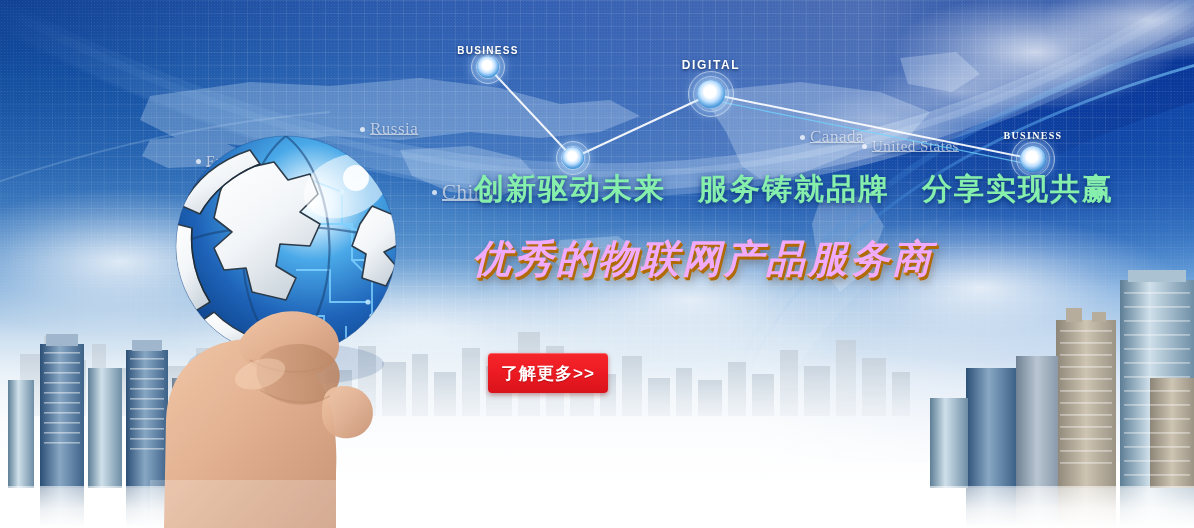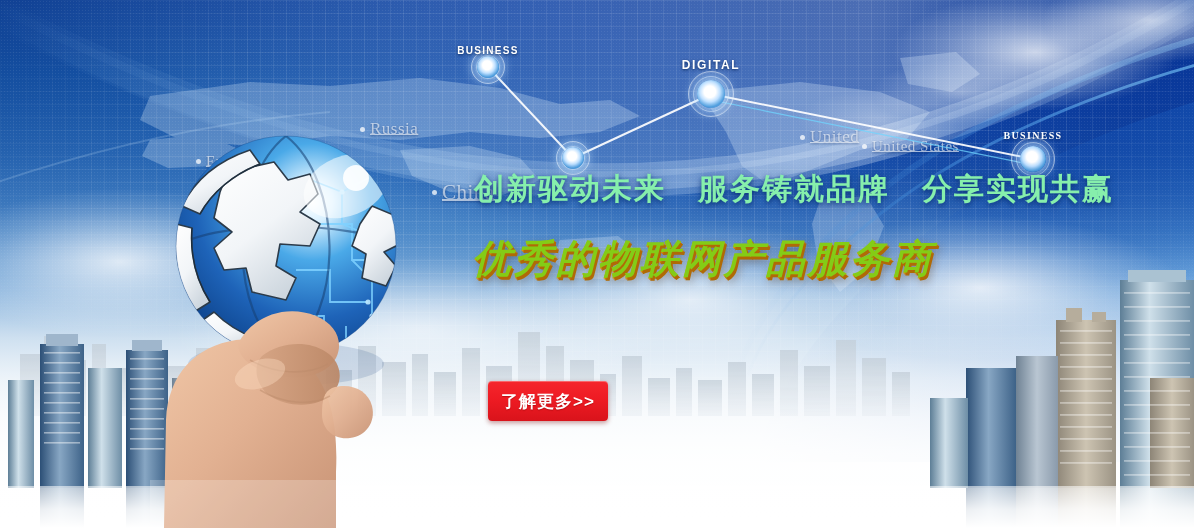--- a/index.html
+++ b/index.html
@@ -133,41 +133,40 @@
   .headline{
     position:absolute;left:474px;top:169px;
     font-size:30px;font-weight:bold;color:#86efac;letter-spacing:2px;
     text-shadow:0 2px 5px rgba(5,40,105,.75), 0 0 14px rgba(20,70,150,.45);
     white-space:nowrap;
   }
   .gold{
     position:absolute;white-space:nowrap;
     font-family:"DejaVu Sans","Liberation Sans",sans-serif;
     font-weight:bold;font-style:italic;
-    color:#84cc16;
+    color:#f0abfc;
     letter-spacing:3px;
     text-shadow:
       2px 3px 0 #b06a06,
       1px 2px 0 #c97c08,
       0 1px 0 #e09a10,
       3px 5px 8px rgba(90,45,0,.45);
   }
   .gold1{left:472px;top:232px;font-size:39px;}
   .gold2{left:472px;top:287px;font-size:39px;}
 
   .cta{
     position:absolute;left:488px;top:353px;width:120px;height:40px;
     border:0;border-radius:4px;cursor:pointer;
     background:linear-gradient(to bottom,#f5262c 0%, #ee1b23 45%, #d9131b 100%);
     box-shadow:0 2px 5px rgba(120,0,6,.40), inset 0 1px 0 rgba(255,255,255,.30);
     color:#ffffff;font-size:17px;font-weight:bold;letter-spacing:1px;
     font-family:"Liberation Sans","DejaVu Sans",sans-serif;
     display:flex;align-items:center;justify-content:center;
     text-shadow:0 1px 1px rgba(130,0,5,.45);
-    margin-top:28px;
   }
 </style>
 </head>
 <body>
 
 <div id="banner">
 
   <div class="layer sky-base"></div>
   <div class="layer sky-deep"></div>
   <div class="layer sky-left"></div>
@@ -245,21 +244,21 @@
   <div class="place" style="left:196px;top:152px;font-size:15px;">
     <span class="dot"></span><span class="txt">Eu</span>
   </div>
   <div class="place" style="left:360px;top:118px;font-size:17px;">
     <span class="dot"></span><span class="txt">Russia</span>
   </div>
   <div class="place" style="left:432px;top:178px;font-size:21px;">
     <span class="dot"></span><span class="txt">China</span>
   </div>
   <div class="place" style="left:800px;top:126px;font-size:17px;">
-    <span class="dot"></span><span class="txt">United</span>
+    <span class="dot"></span><span class="txt">Canada</span>
   </div>
   <div class="place" style="left:862px;top:137px;font-size:15px;">
     <span class="dot"></span><span class="txt">United  States</span>
   </div>
 
   <div class="layer netlines">
     <svg viewBox="0 0 1194 528" preserveAspectRatio="none" aria-hidden="true">
       <g stroke="#ffffff" stroke-width="2" opacity=".92" fill="none">
         <line x1="488" y1="67" x2="573" y2="158"></line>
         <line x1="573" y1="158" x2="711" y2="94"></line>

